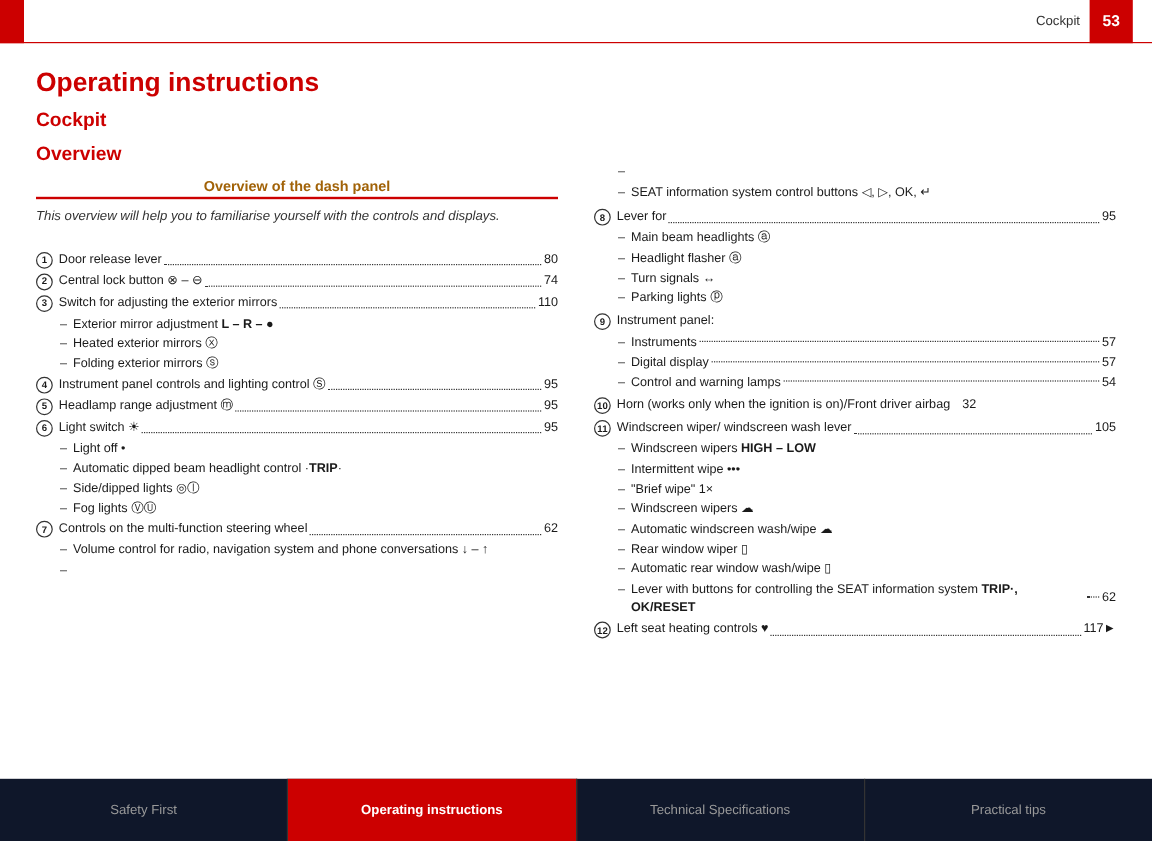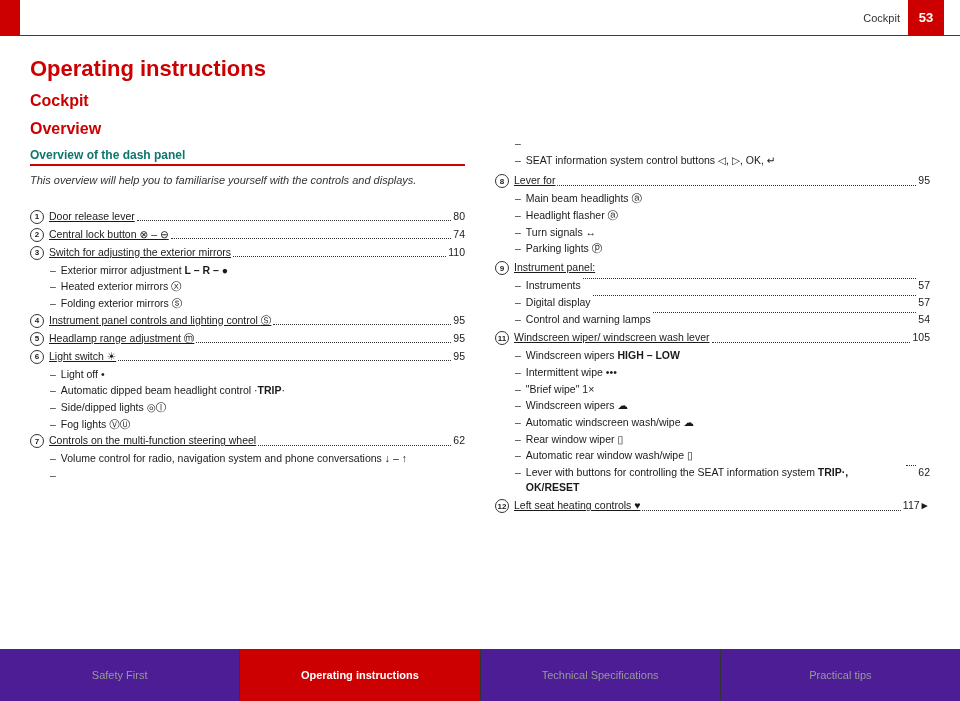--- a/index.html
+++ b/index.html
@@ -81,24 +81,25 @@
     .section-title {
       font-size: 16px;
       font-weight: bold;
       color: #cc0000;
       margin-bottom: 10px;
     }
 
     .sub-section-title {
       font-size: 12px;
       font-weight: bold;
-      color: #0f766e;
+      color: #a16207;
       border-bottom: 2px solid #cc0000;
       padding-bottom: 2px;
       margin-bottom: 6px;
+      text-align: center;
     }
 
     .intro-text {
       font-size: 11px;
       font-style: italic;
       color: #333;
       margin-bottom: 20px;
       line-height: 1.5;
     }
 
@@ -128,21 +129,20 @@
 
     .toc-item .item-text {
       flex: 1;
       display: flex;
       align-items: flex-end;
       gap: 2px;
     }
 
     .item-label {
       white-space: nowrap;
-      text-decoration: underline;
     }
 
     .item-dots {
       flex: 1;
       border-bottom: 1px dotted #333;
       margin-bottom: 2px;
       min-width: 10px;
     }
 
     .item-page {
@@ -160,32 +160,32 @@
     }
 
     .sub-item-dash {
       margin-right: 5px;
       color: #333;
     }
 
     .sub-item-text {
       flex: 1;
       display: flex;
-      align-items: flex-start;
+      align-items: center;
       gap: 2px;
     }
 
     
     .footer {
       position: absolute;
       bottom: 0;
       left: 0;
       right: 0;
       height: 52px;
-      background: #4c1d95;
+      background: #0f172a;
       display: flex;
       align-items: center;
     }
 
     .footer-section {
       flex: 1;
       height: 100%;
       display: flex;
       align-items: center;
       justify-content: center;
@@ -391,20 +391,28 @@
     </div>
     <div class="sub-item">
       <span class="sub-item-dash">–</span>
       <div class="sub-item-text">
         <span>Control and warning lamps</span>
         <span class="item-dots"></span>
         <span>54</span>
       </div>
     </div>
 
+    <div class="toc-item" style="margin-top:4px;">
+      <span class="item-num">10</span>
+      <div class="item-text">
+        <span class="item-label">Horn (works only when the ignition is on)/Front driver airbag</span>
+        <span style="min-width:6px;">&nbsp;</span>
+        <span class="item-page">32</span>
+      </div>
+    </div>
 
     <div class="toc-item" style="margin-top:4px;">
       <span class="item-num">11</span>
       <div class="item-text">
         <span class="item-label">Windscreen wiper/ windscreen wash lever</span>
         <span class="item-dots"></span>
         <span class="item-page">105</span>
       </div>
     </div>
     <div class="sub-item">

